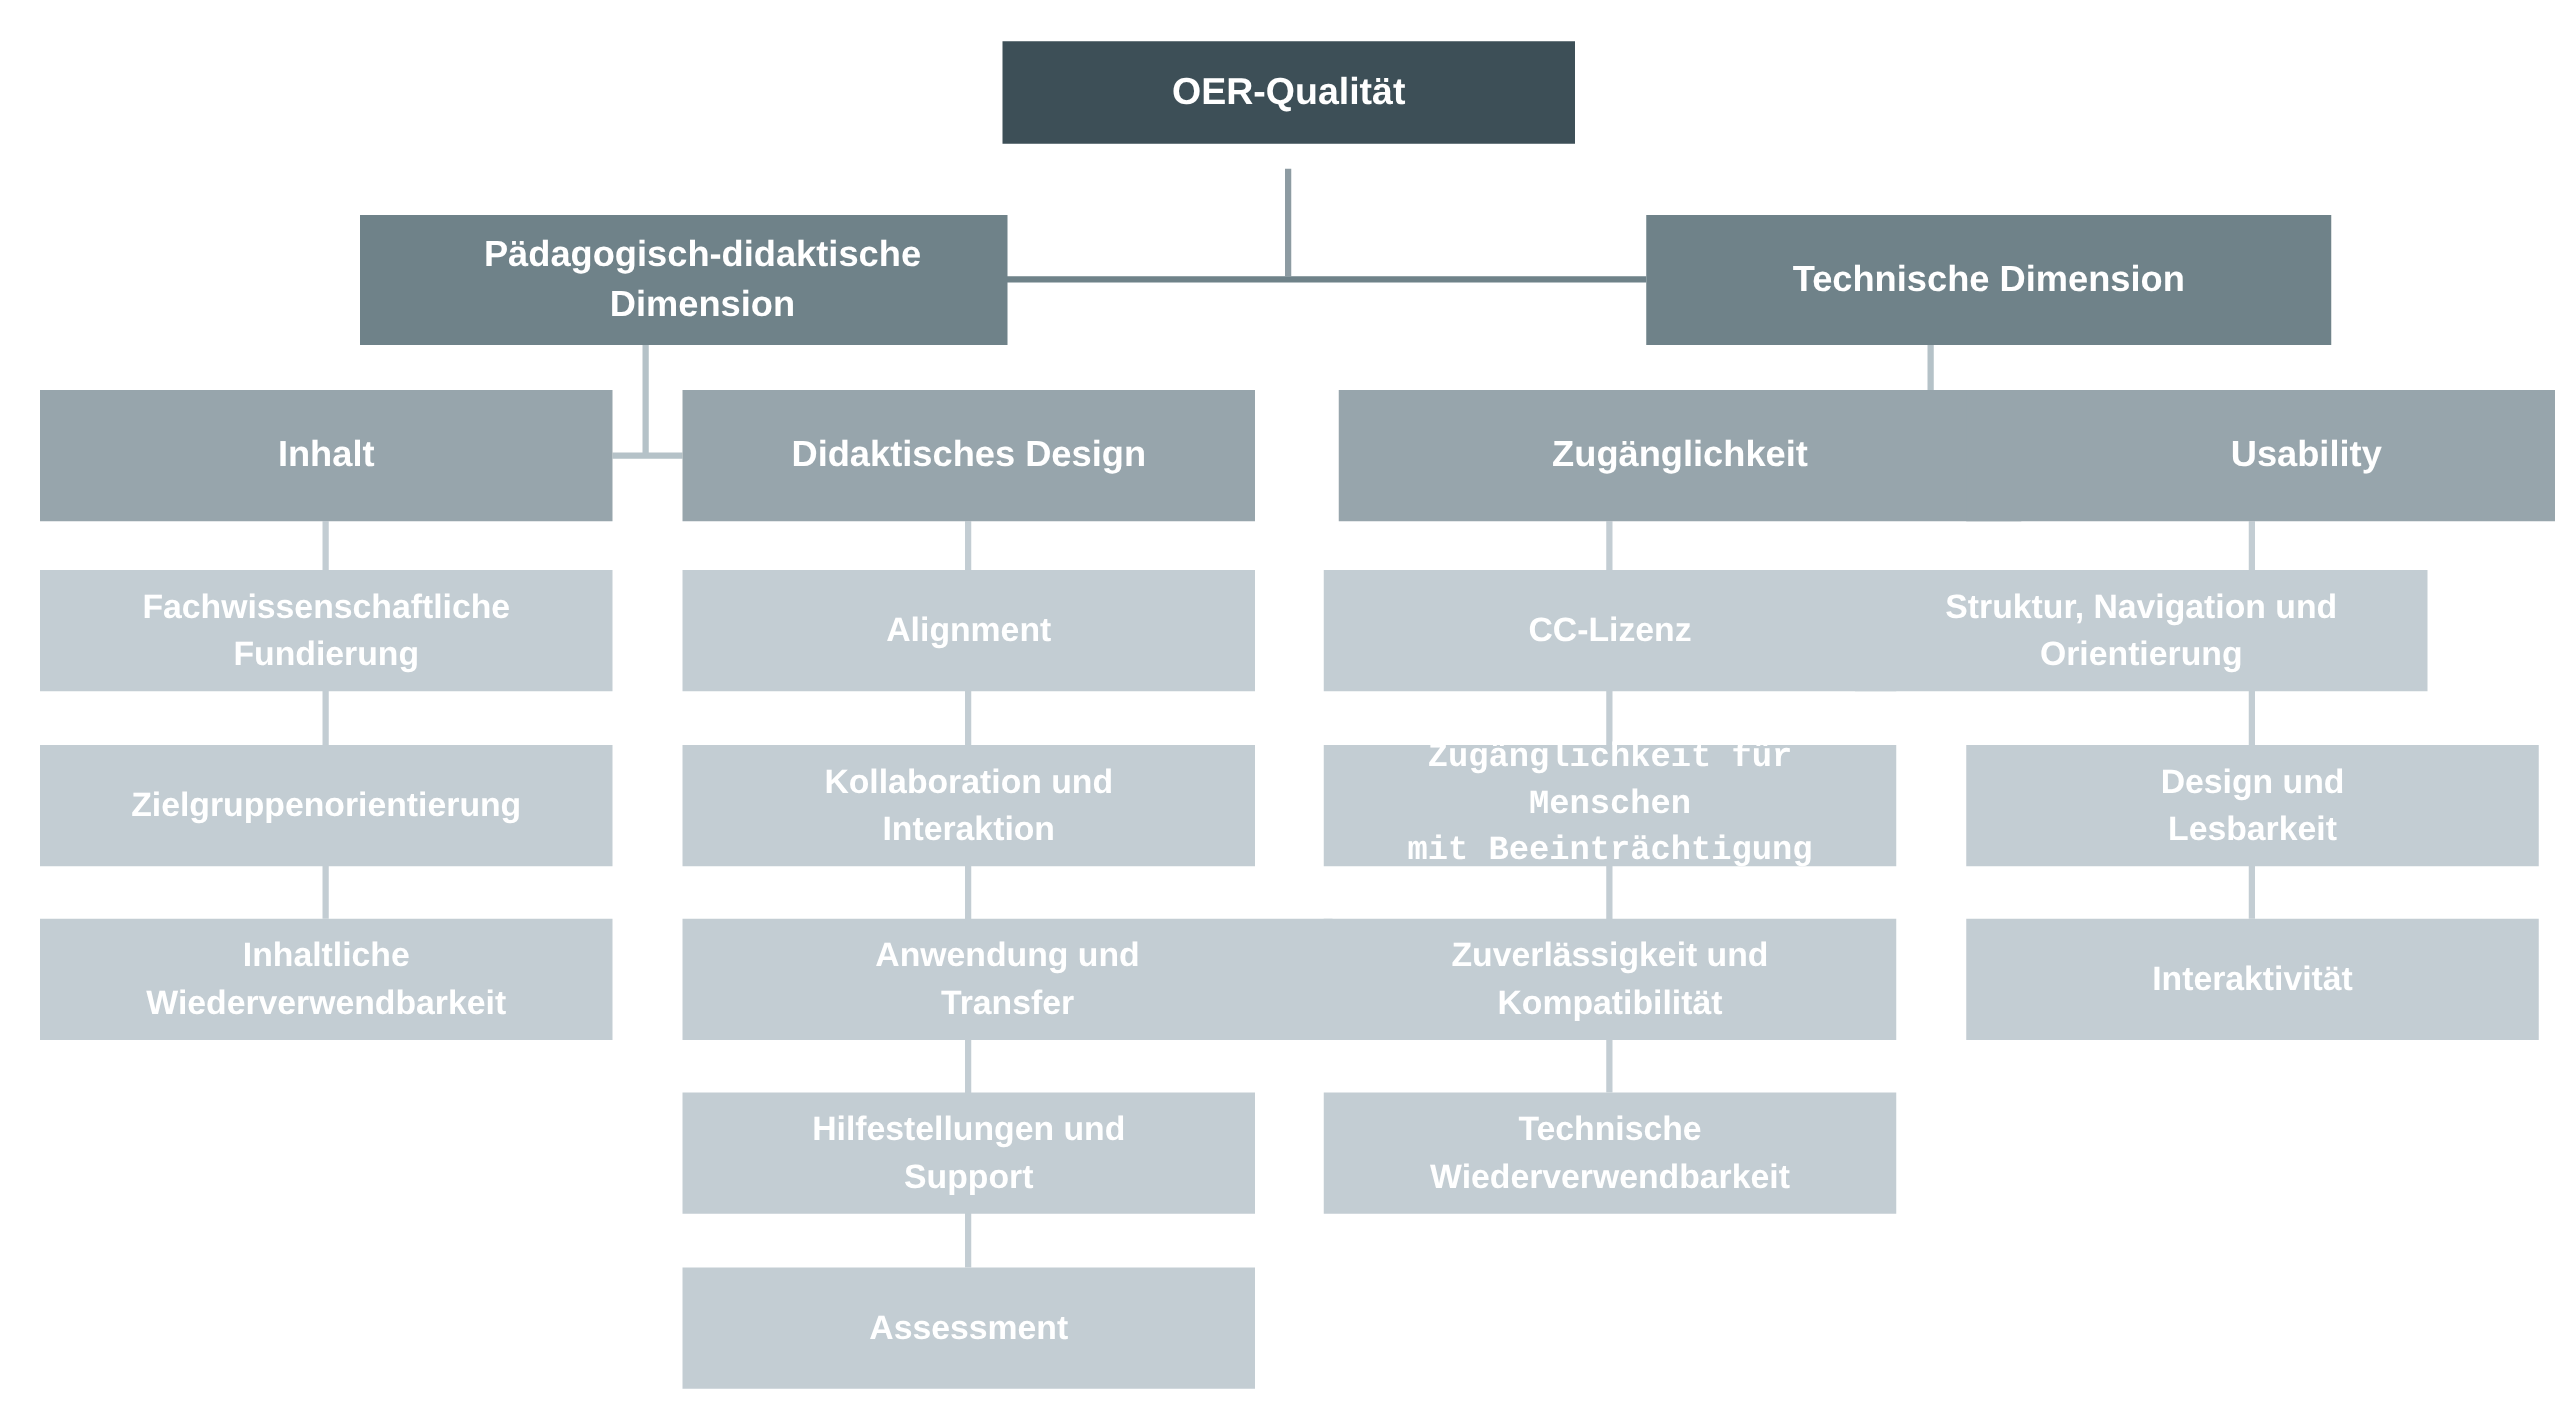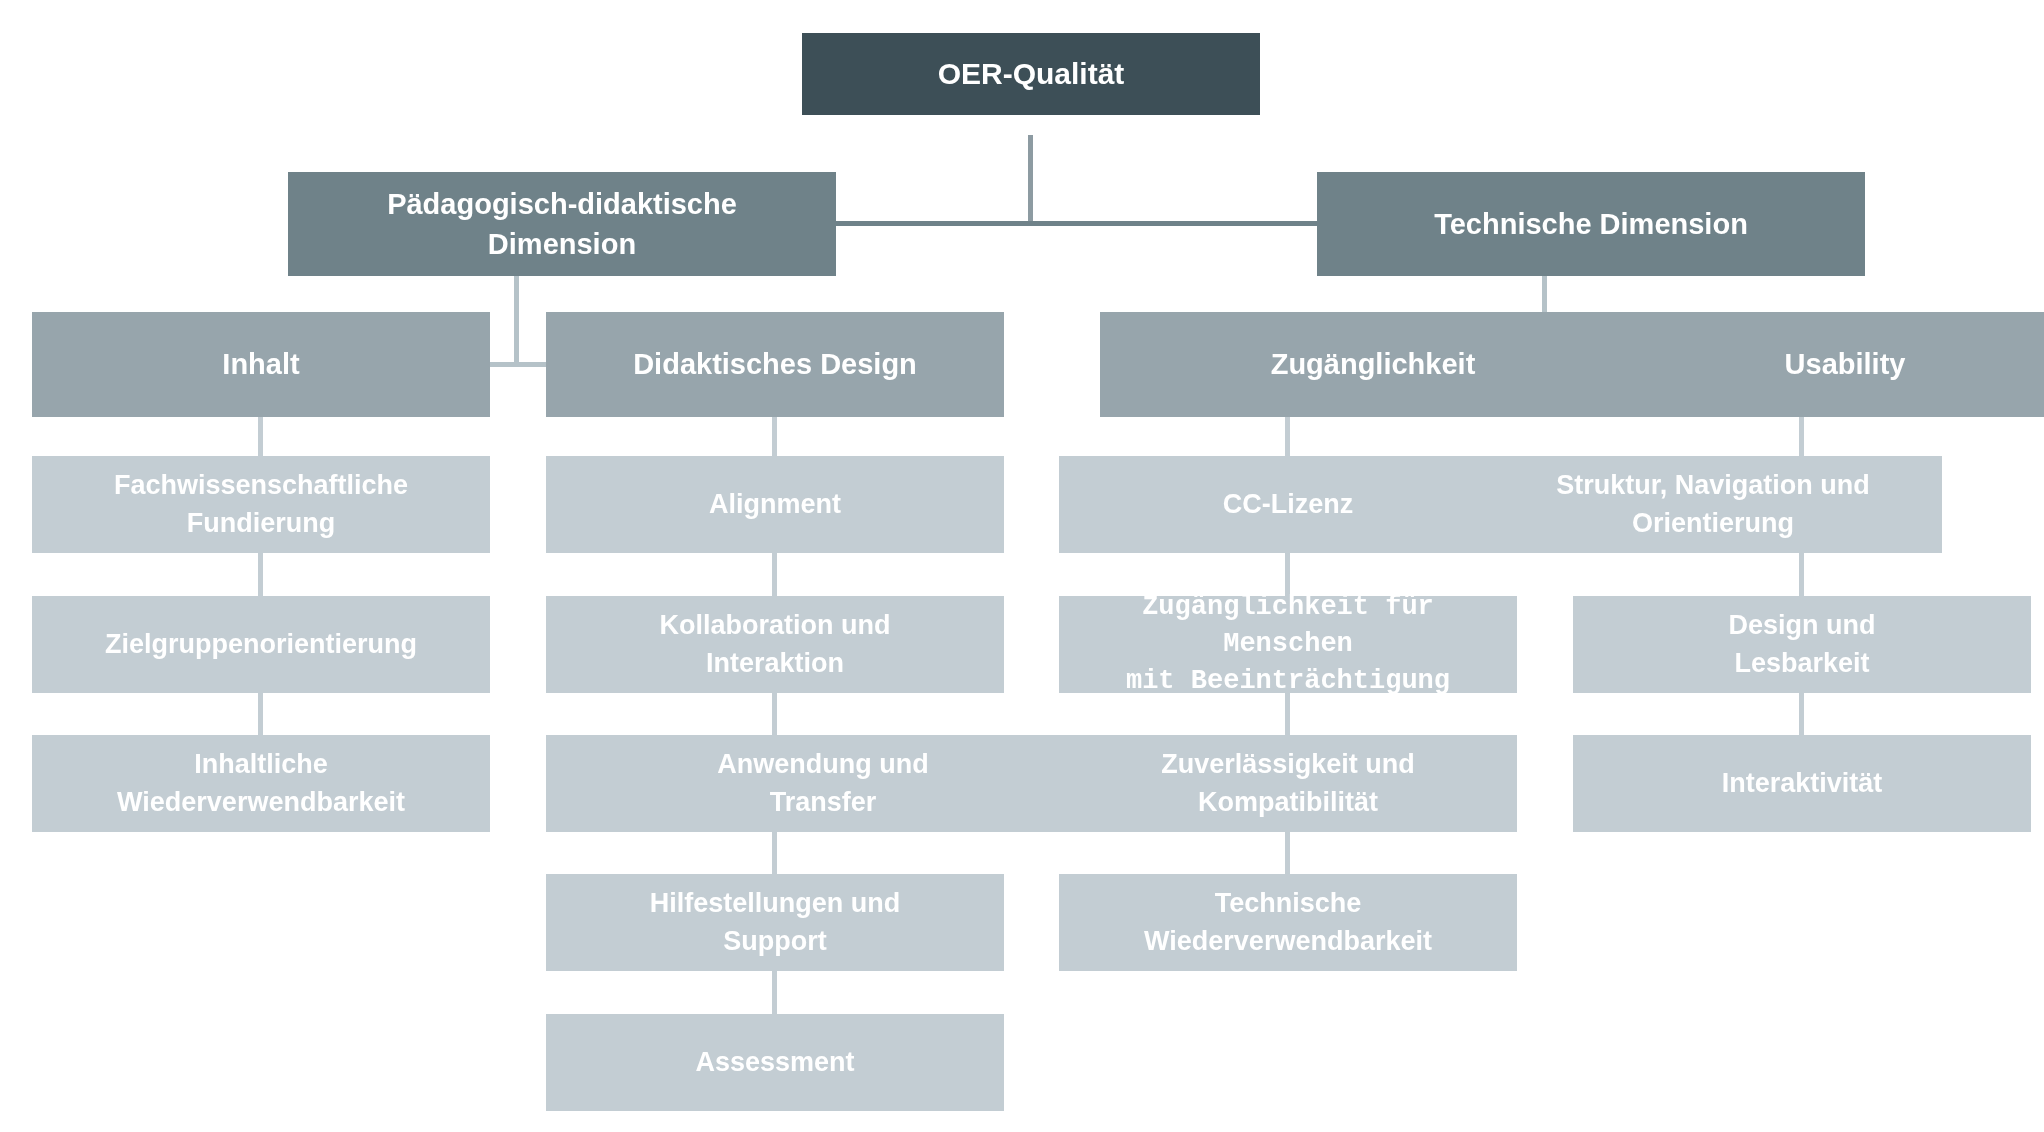--- a/index.html
+++ b/index.html
@@ -43,35 +43,35 @@
 
   <div class="conn conn-col" style="left:258px; top:417px; width:5px; height:318px;"></div>
   <div class="conn conn-col" style="left:772px; top:417px; width:5px; height:597px;"></div>
   <div class="conn conn-col" style="left:1285px; top:417px; width:5px; height:457px;"></div>
   <div class="conn conn-col" style="left:1799px; top:417px; width:5px; height:318px;"></div>
 
   <div class="box root-box" style="left:802px; top:33px; width:458px; height:82px;">
     <span class="lbl">OER-Qualität</span>
   </div>
 
-  <div class="box dim-box" style="left:288px; top:172px; width:548px; height:104px;">
+  <div class="box dim-box" style="left:288px; top:172px; width:488px; height:104px;padding-left:30px;">
     <span class="lbl">Pädagogisch-didaktische
 Dimension</span>
   </div>
   <div class="box dim-box" style="left:1317px; top:172px; width:548px; height:104px;">
     <span class="lbl">Technische Dimension</span>
   </div>
 
   <div class="box cat-box" style="left:32px; top:312px; width:458px; height:105px;">
     <span class="lbl">Inhalt</span>
   </div>
   <div class="box cat-box" style="left:546px; top:312px; width:458px; height:105px;">
     <span class="lbl">Didaktisches Design</span>
   </div>
-  <div class="box cat-box" style="left:1100px; top:312px; width:546px; height:105px;">
+  <div class="box cat-box" style="left:1071px; top:312px; width:546px; height:105px;">
     <span class="lbl">Zugänglichkeit</span>
   </div>
   <div class="box cat-box" style="left:1573px; top:312px; width:544px; height:105px;">
     <span class="lbl">Usability</span>
   </div>
 
   <div class="box item-box" style="left:32px; top:456px; width:458px; height:97px;">
     <span class="lbl">Fachwissenschaftliche
 Fundierung</span>
   </div>
@@ -83,21 +83,21 @@
 Wiederverwendbarkeit</span>
   </div>
 
   <div class="box item-box" style="left:546px; top:456px; width:458px; height:97px;">
     <span class="lbl">Alignment</span>
   </div>
   <div class="box item-box" style="left:546px; top:596px; width:458px; height:97px;">
     <span class="lbl">Kollaboration und
 Interaktion</span>
   </div>
-  <div class="box item-box" style="left:546px; top:735px; width:520px; height:97px;padding-left:17px;">
+  <div class="box item-box" style="left:546px; top:735px; width:520px; height:97px;">
     <span class="lbl">Anwendung und
 Transfer</span>
   </div>
   <div class="box item-box" style="left:546px; top:874px; width:458px; height:97px;">
     <span class="lbl">Hilfestellungen und
 Support</span>
   </div>
   <div class="box item-box" style="left:546px; top:1014px; width:458px; height:97px;">
     <span class="lbl">Assessment</span>
   </div>

